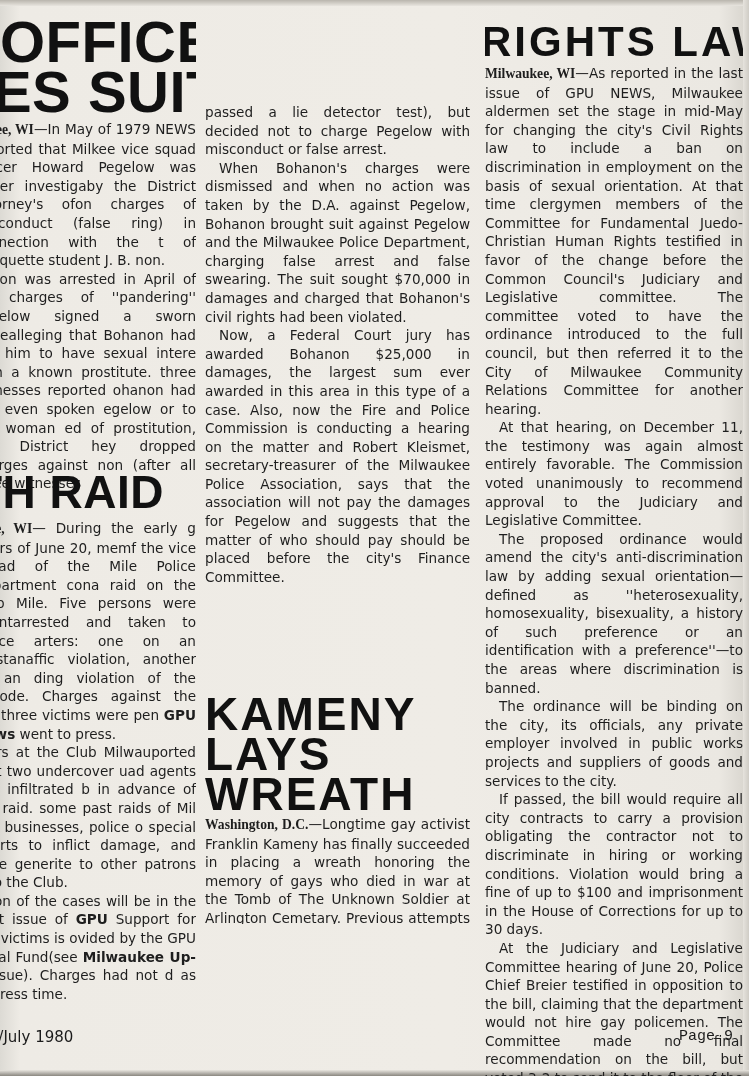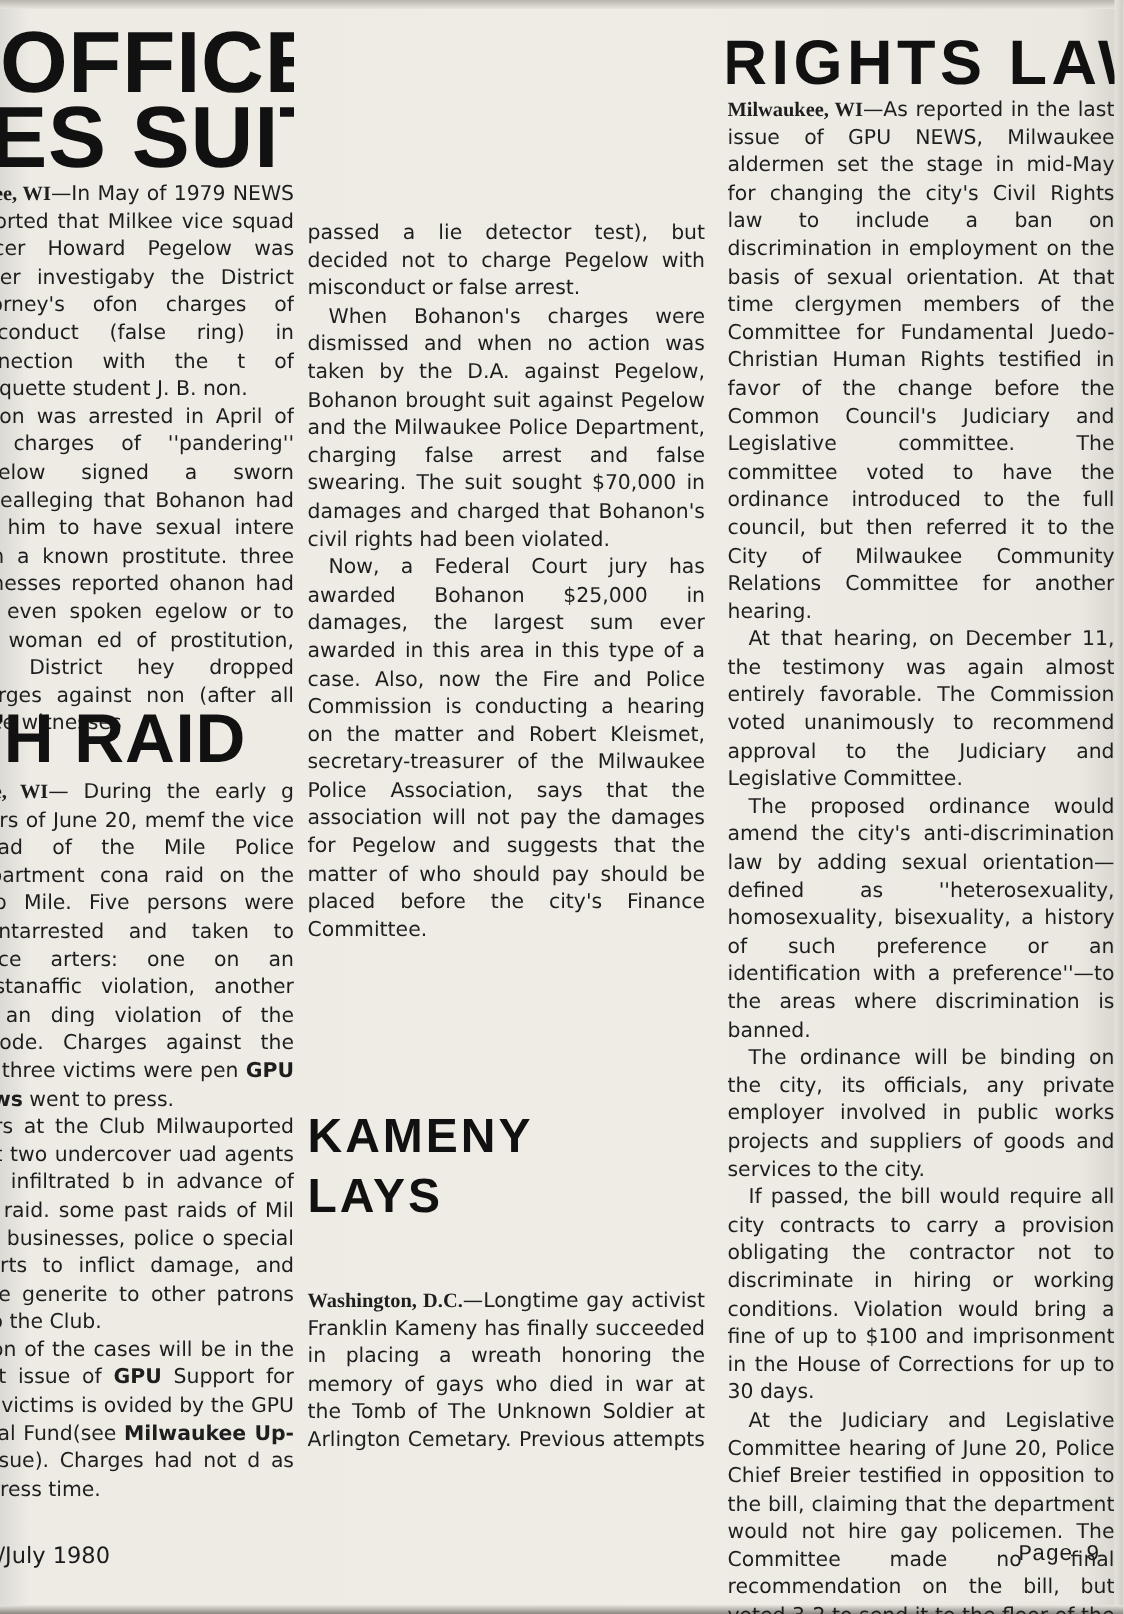--- a/index.html
+++ b/index.html
@@ -13,21 +13,21 @@
   .page {
     position: absolute; left: 0; top: 0; width: 749px; height: 1076px;
     background: linear-gradient(90deg, #dcdad4 0px, #eeebe5 20px, #efece6 60%, #ebe8e2 96%, #d6d3cc 100%);
   }
   .topedge { position:absolute; left:0; top:0; width:749px; height:6px; background: linear-gradient(#b9b5ad,#e8e5df); }
   .botedge { position:absolute; left:0; bottom:0; width:749px; height:6px; background: linear-gradient(#e8e5df,#8a8780); }
   .rightedge { position:absolute; right:0; top:0; width:6px; height:1076px; background: linear-gradient(90deg,#e6e3dd,#cfccc5); }
 
   .col { position: absolute; overflow: hidden; }
   .col-left  { left: 0;   top: 0; width: 196px; height: 1076px; }
-  .col-mid   { left: 205px; top: 0; width: 265px; height: 924px; margin-top: 43px; }
+  .col-mid   { left: 205px; top: 0; width: 265px; height: 924px; }
   .col-right { left: 485px; top: 0; width: 258px; height: 1076px; }
 
   .headline {
     font-family: "Liberation Sans", sans-serif;
     font-weight: 900; color: #111; line-height: 0.98;
     letter-spacing: 0.5px;
   }
   .body-text {
     font-family: "DejaVu Sans", sans-serif;
     font-size: 13.6px; line-height: 18.6px;
@@ -38,21 +38,21 @@
   .dateline { font-weight: bold; font-family: Liberation Serif, serif; }
   b { font-weight: bold; }
   .hl-left-1 { position: absolute; right: -62px; top: 14px; font-size: 58px; white-space: nowrap; }
   .hl-left-2 { position: absolute; right: -26px; top: 64px; font-size: 58px; white-space: nowrap; }
   .left-article1 { position: absolute; right: 0; top: 120px; width: 222px; }
   .hl-left-3 { position: absolute; right: 32px; top: 470px; font-size: 46px; white-space: nowrap; }
   .left-article2 { position: absolute; right: 0; top: 519px; width: 222px; }
   .footer-left { position: absolute; left: -26px; top: 1028px; font-size: 15px; white-space: nowrap; font-family: "DejaVu Sans", sans-serif; }
 
   .mid-article1 { position: absolute; left: 0; top: 103px; width: 265px; }
-  .hl-mid { position: absolute; left: 0; top: 694px; font-size: 32px; line-height: 40px; letter-spacing: 2px; }
+  .hl-mid { position: absolute; left: 0; top: 694px; font-size: 46px; line-height: 40px; letter-spacing: 2px; }
   .mid-article2 { position: absolute; left: 0; top: 815px; width: 265px; }
 
   .hl-right { position: absolute; left: -4px; top: 21px; font-size: 42px; letter-spacing: 3px; white-space: nowrap; }
   .right-article { position: absolute; left: 0; top: 64px; width: 258px; }
   .footer-right { position: absolute; right: 10px; top: 1028px; font-size: 15px; font-family: Liberation Mono, monospace; }
 </style>
 </head>
 <body>
 
 <div class="page">
@@ -83,20 +83,21 @@
   <div class="col col-mid">
     <div class="body-text mid-article1">
       <p class="first">passed a lie detector test), but decided not to charge Pegelow with misconduct or false arrest.</p>
       <p>When Bohanon's charges were dismissed and when no action was taken by the D.A. against Pegelow, Bohanon brought suit against Pegelow and the Milwaukee Police Department, charging false arrest and false swearing. The suit sought $70,000 in damages and charged that Bohanon's civil rights had been violated.</p>
       <p>Now, a Federal Court jury has awarded Bohanon $25,000 in damages, the largest sum ever awarded in this area in this type of a case. Also, now the Fire and Police Commission is conducting a hearing on the matter and Robert Kleismet, secretary-treasurer of the Milwaukee Police Association, says that the association will not pay the damages for Pegelow and suggests that the matter of who should pay should be placed before the city's Finance Committee.</p>
     </div>
 
     <div class="headline hl-mid">
       <div>KAMENY</div>
       <div>LAYS</div>
+      <div>WREATH</div>
     </div>
 
     <div class="body-text mid-article2">
       <p class="first"><span class="dateline">Washington, D.C.</span><span>—Longtime gay activist Franklin Kameny has finally succeeded in placing a wreath honoring the memory of gays who died in war at the Tomb of The Unknown Soldier at Arlington Cemetary. Previous attempts were unsuccessful and this simple effort required several appeals and finally a direct order from the Secretary of the Army. A half dozen armed military guards stood watch during the brief ceremony ''to avoid trouble.''</span></p>
     </div>
   </div>
 
   <div class="col col-right">
     <div class="headline hl-right">RIGHTS LAW</div>
 

